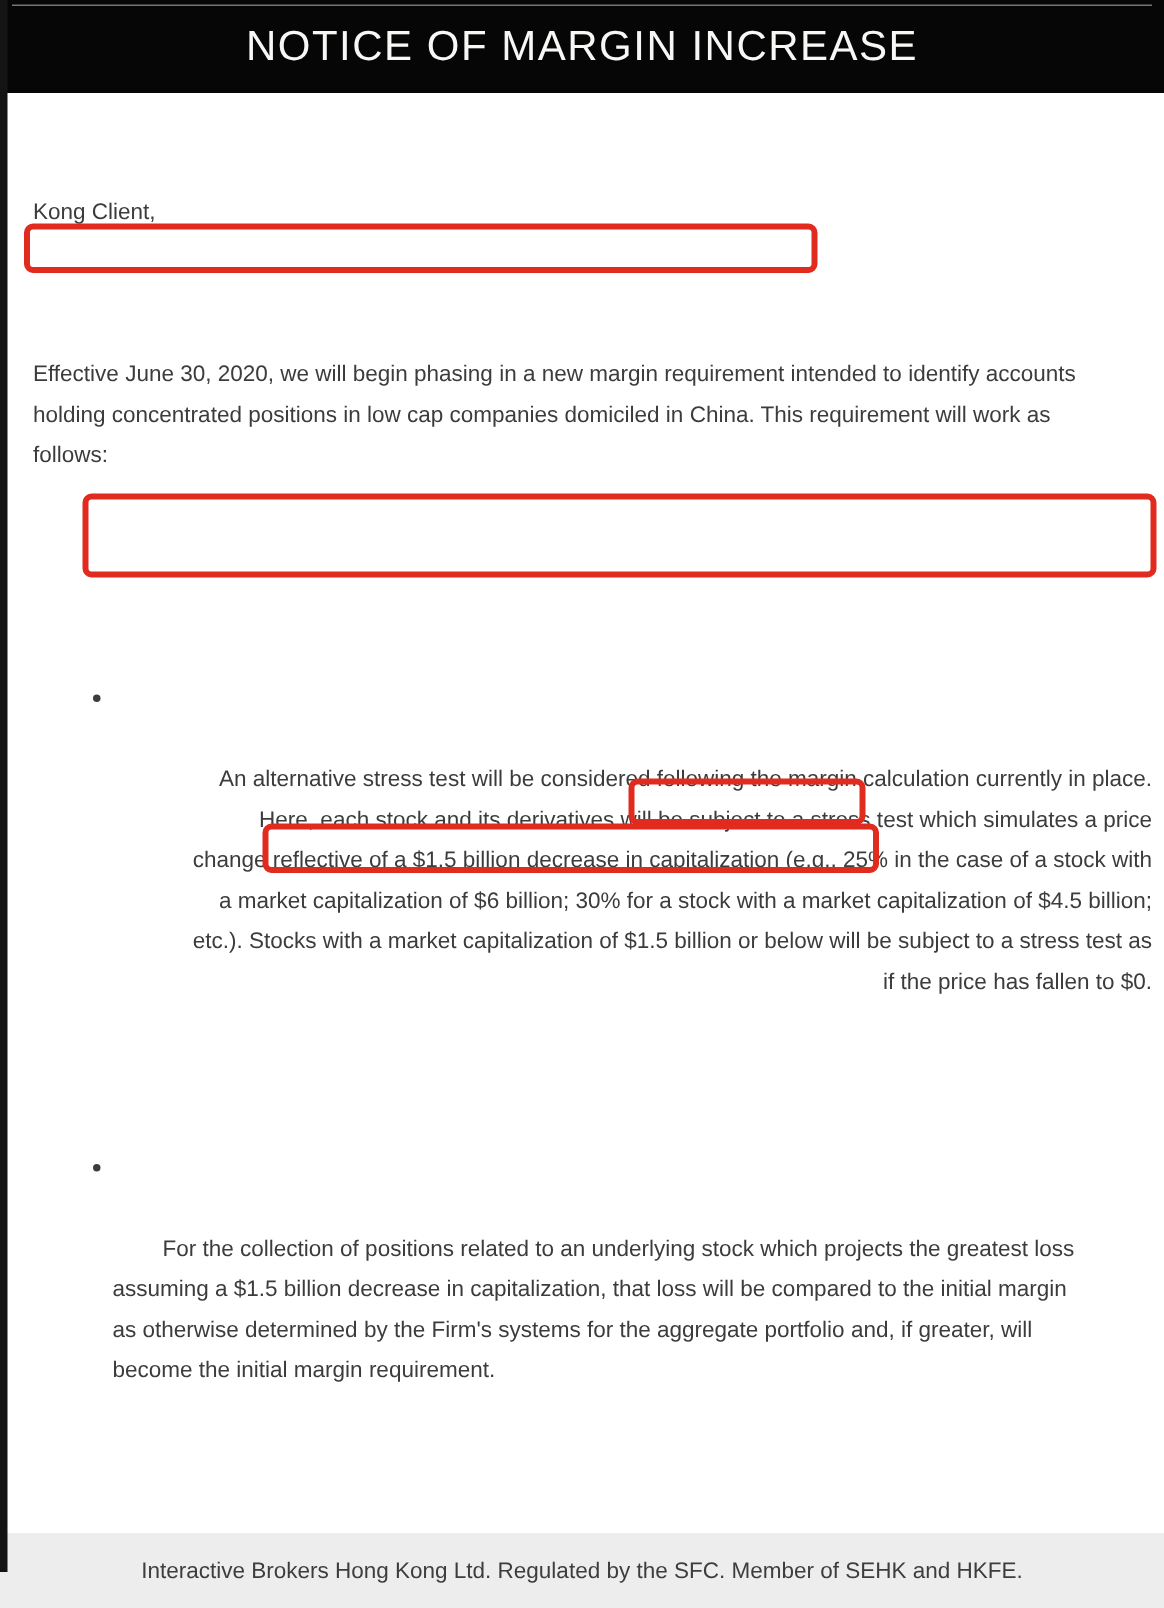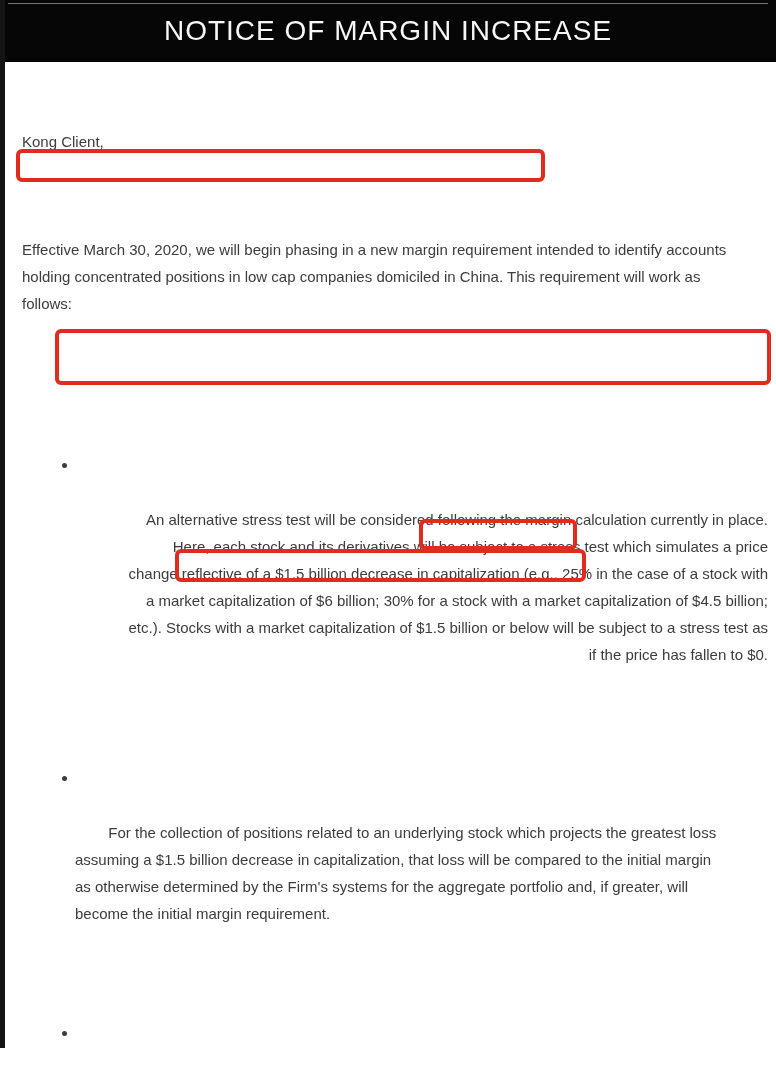--- a/index.html
+++ b/index.html
@@ -59,21 +59,21 @@
   <header class="banner" style="background: rgb(6, 6, 6);">
     <div class="banner-topline"></div>
     <h1 style="color: rgb(247, 247, 245);">NOTICE OF MARGIN INCREASE</h1>
   </header>
 
   <div class="left-rule"></div>
 
   <main class="body">
     <p class="salutation">Kong Client,</p>
 
-    <p class="para-intro">Effective March 30, 2020, we will begin phasing in a new margin requirement intended to identify accounts
+    <p class="para-intro">Effective June 30, 2020, we will begin phasing in a new margin requirement intended to identify accounts
 holding concentrated positions in low cap companies domiciled in China. This requirement will work as
 follows:</p>
 
     <ul class="bullets">
       <li class="bullet bullet-1">
         <span class="dot"></span>
         <span>An alternative stress test will be considered following the margin calculation currently in place.
 Here, each stock and its derivatives will be subject to a stress test which simulates a price
 change reflective of a $1.5 billion decrease in capitalization (e.g., 25% in the case of a stock with
 a market capitalization of $6 billion; 30% for a stock with a market capitalization of $4.5 billion;
@@ -95,18 +95,21 @@
 
     
 
     
 
     
 
     
   </main>
 
+  <footer class="footer" style="background: rgb(237, 237, 237);">
+    <span>Interactive Brokers Hong Kong Ltd. Regulated by the SFC. Member of SEHK and HKFE.</span>
+  </footer>
 
 <div class="annotation-box" title="holding concentrated positions in low cap companies domiciled in China." style="left: 16px; top: 149px; width: 529px; height: 33px; border-color: rgb(225, 43, 31);"></div>
     <div class="annotation-box" title="etc.). Stocks with a market capitalization of $1.5 billion or below will be subject to a stress test as if the price has fallen to $0." style="left: 55px; top: 329px; width: 716px; height: 56px; border-color: rgb(225, 43, 31);"></div>
     <div class="annotation-box" title="maintenance margin" style="left: 419px; top: 519px; width: 158px; height: 31px; border-color: rgb(225, 43, 31);"></div>
     <div class="annotation-box" title="increase to approximately 90% of the initial requirement" style="left: 175px; top: 549px; width: 411px; height: 33px; border-color: rgb(225, 43, 31);"></div>
   </div>
 
 </body></html>

